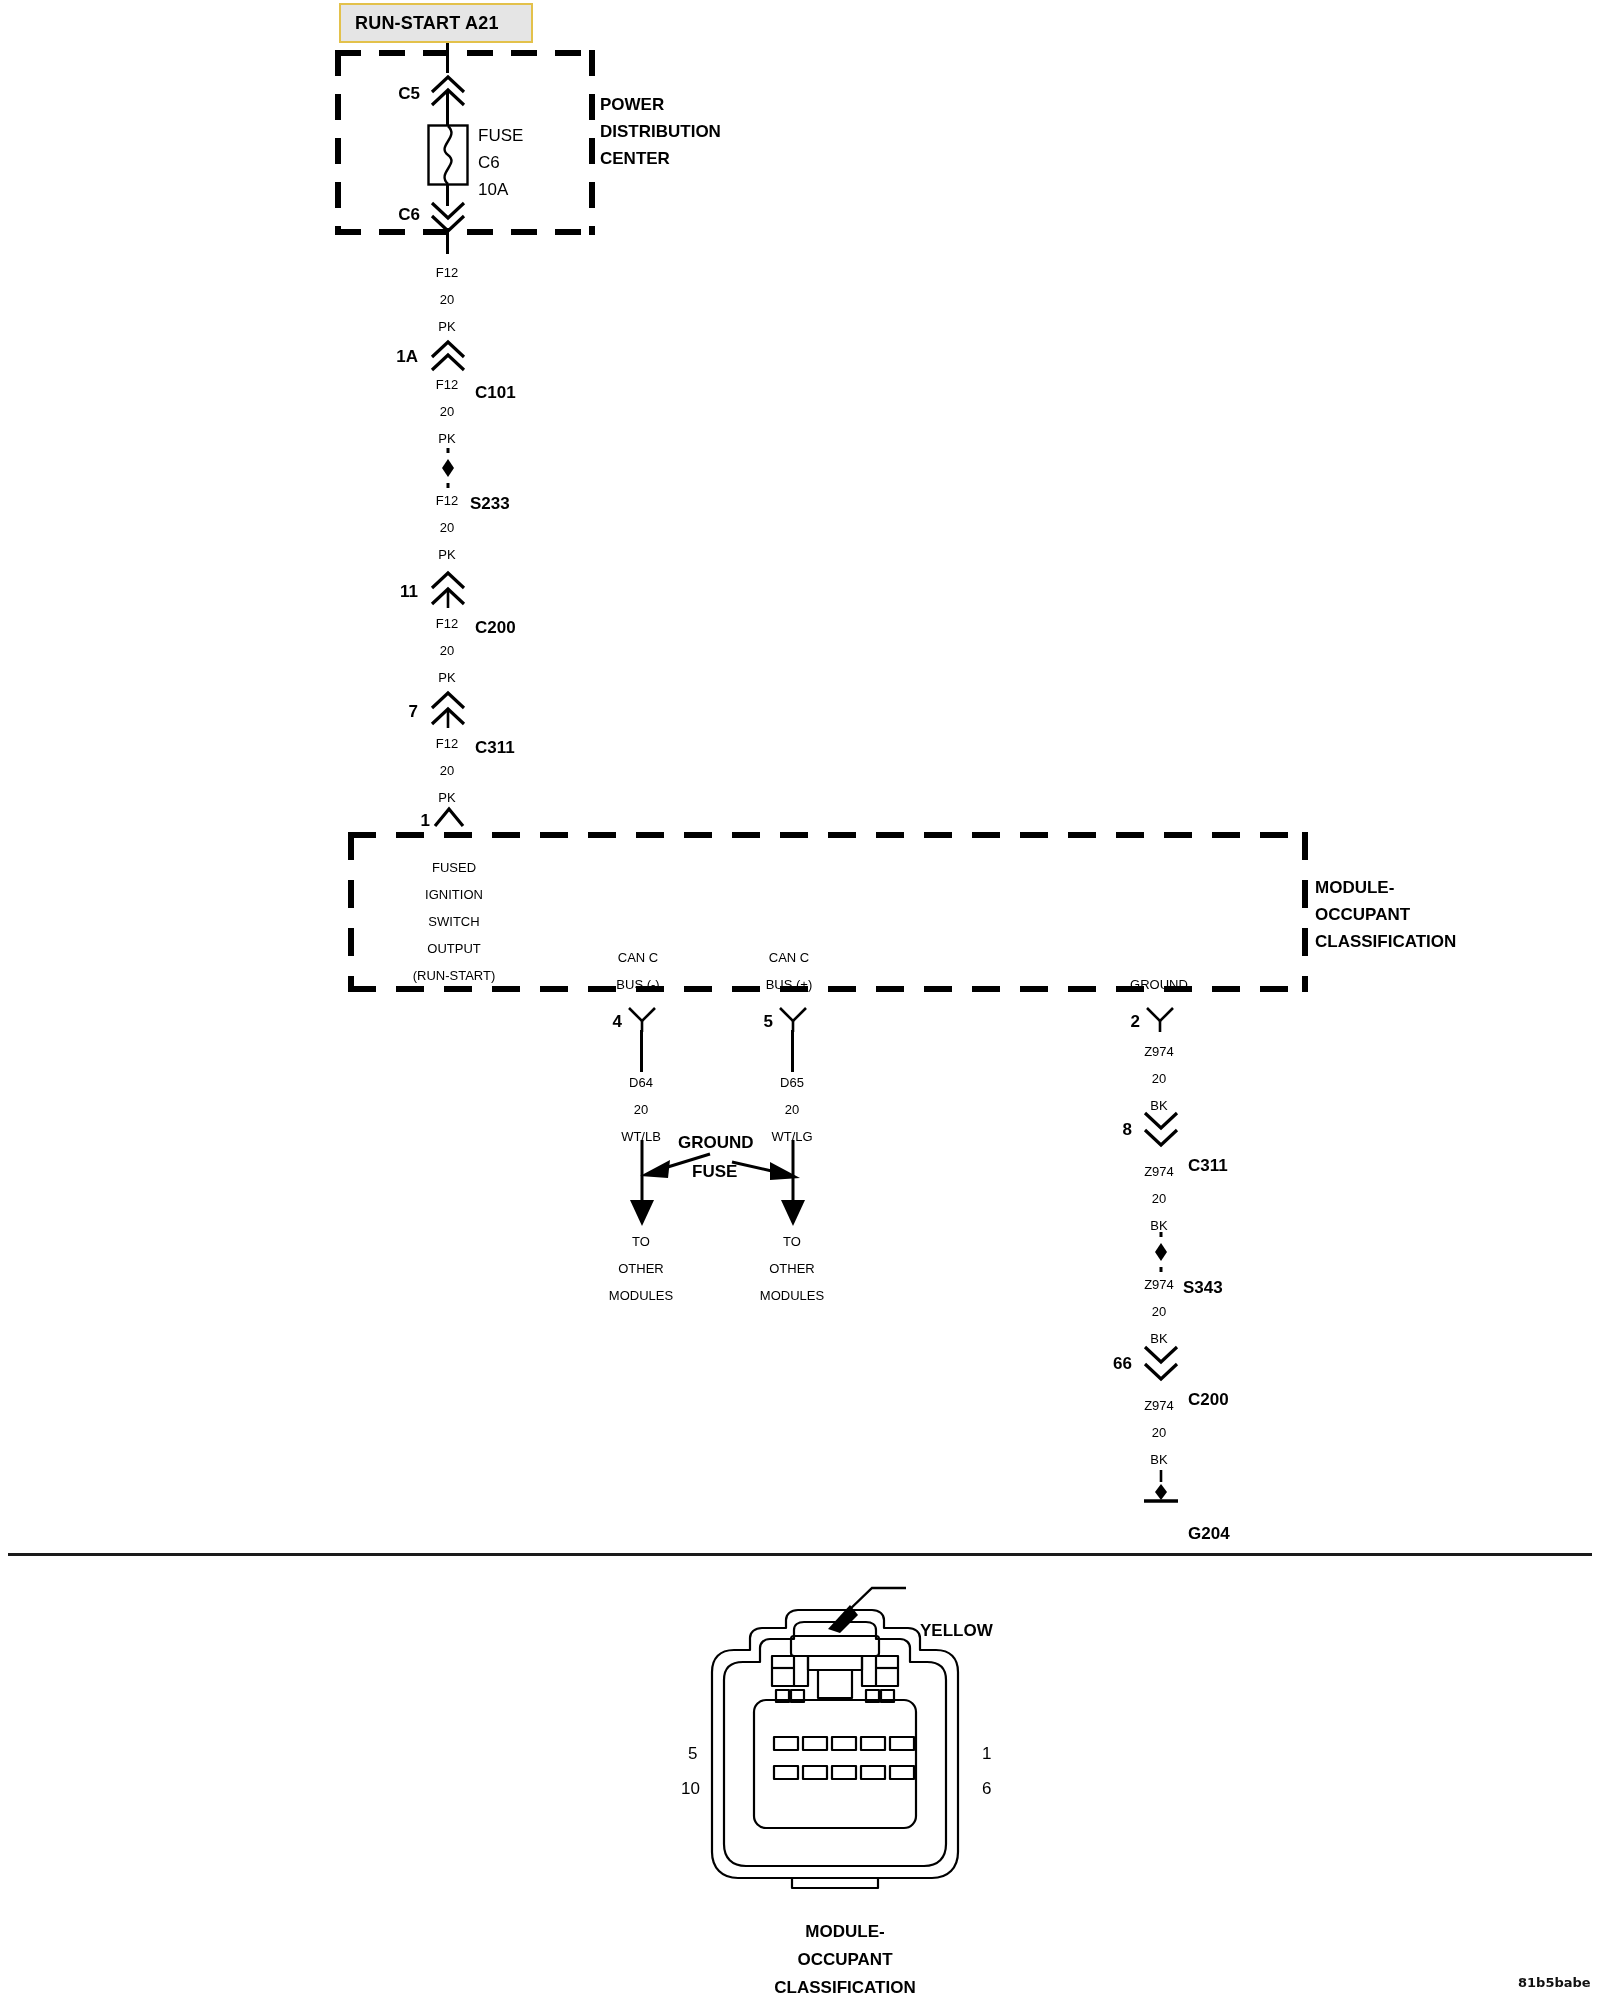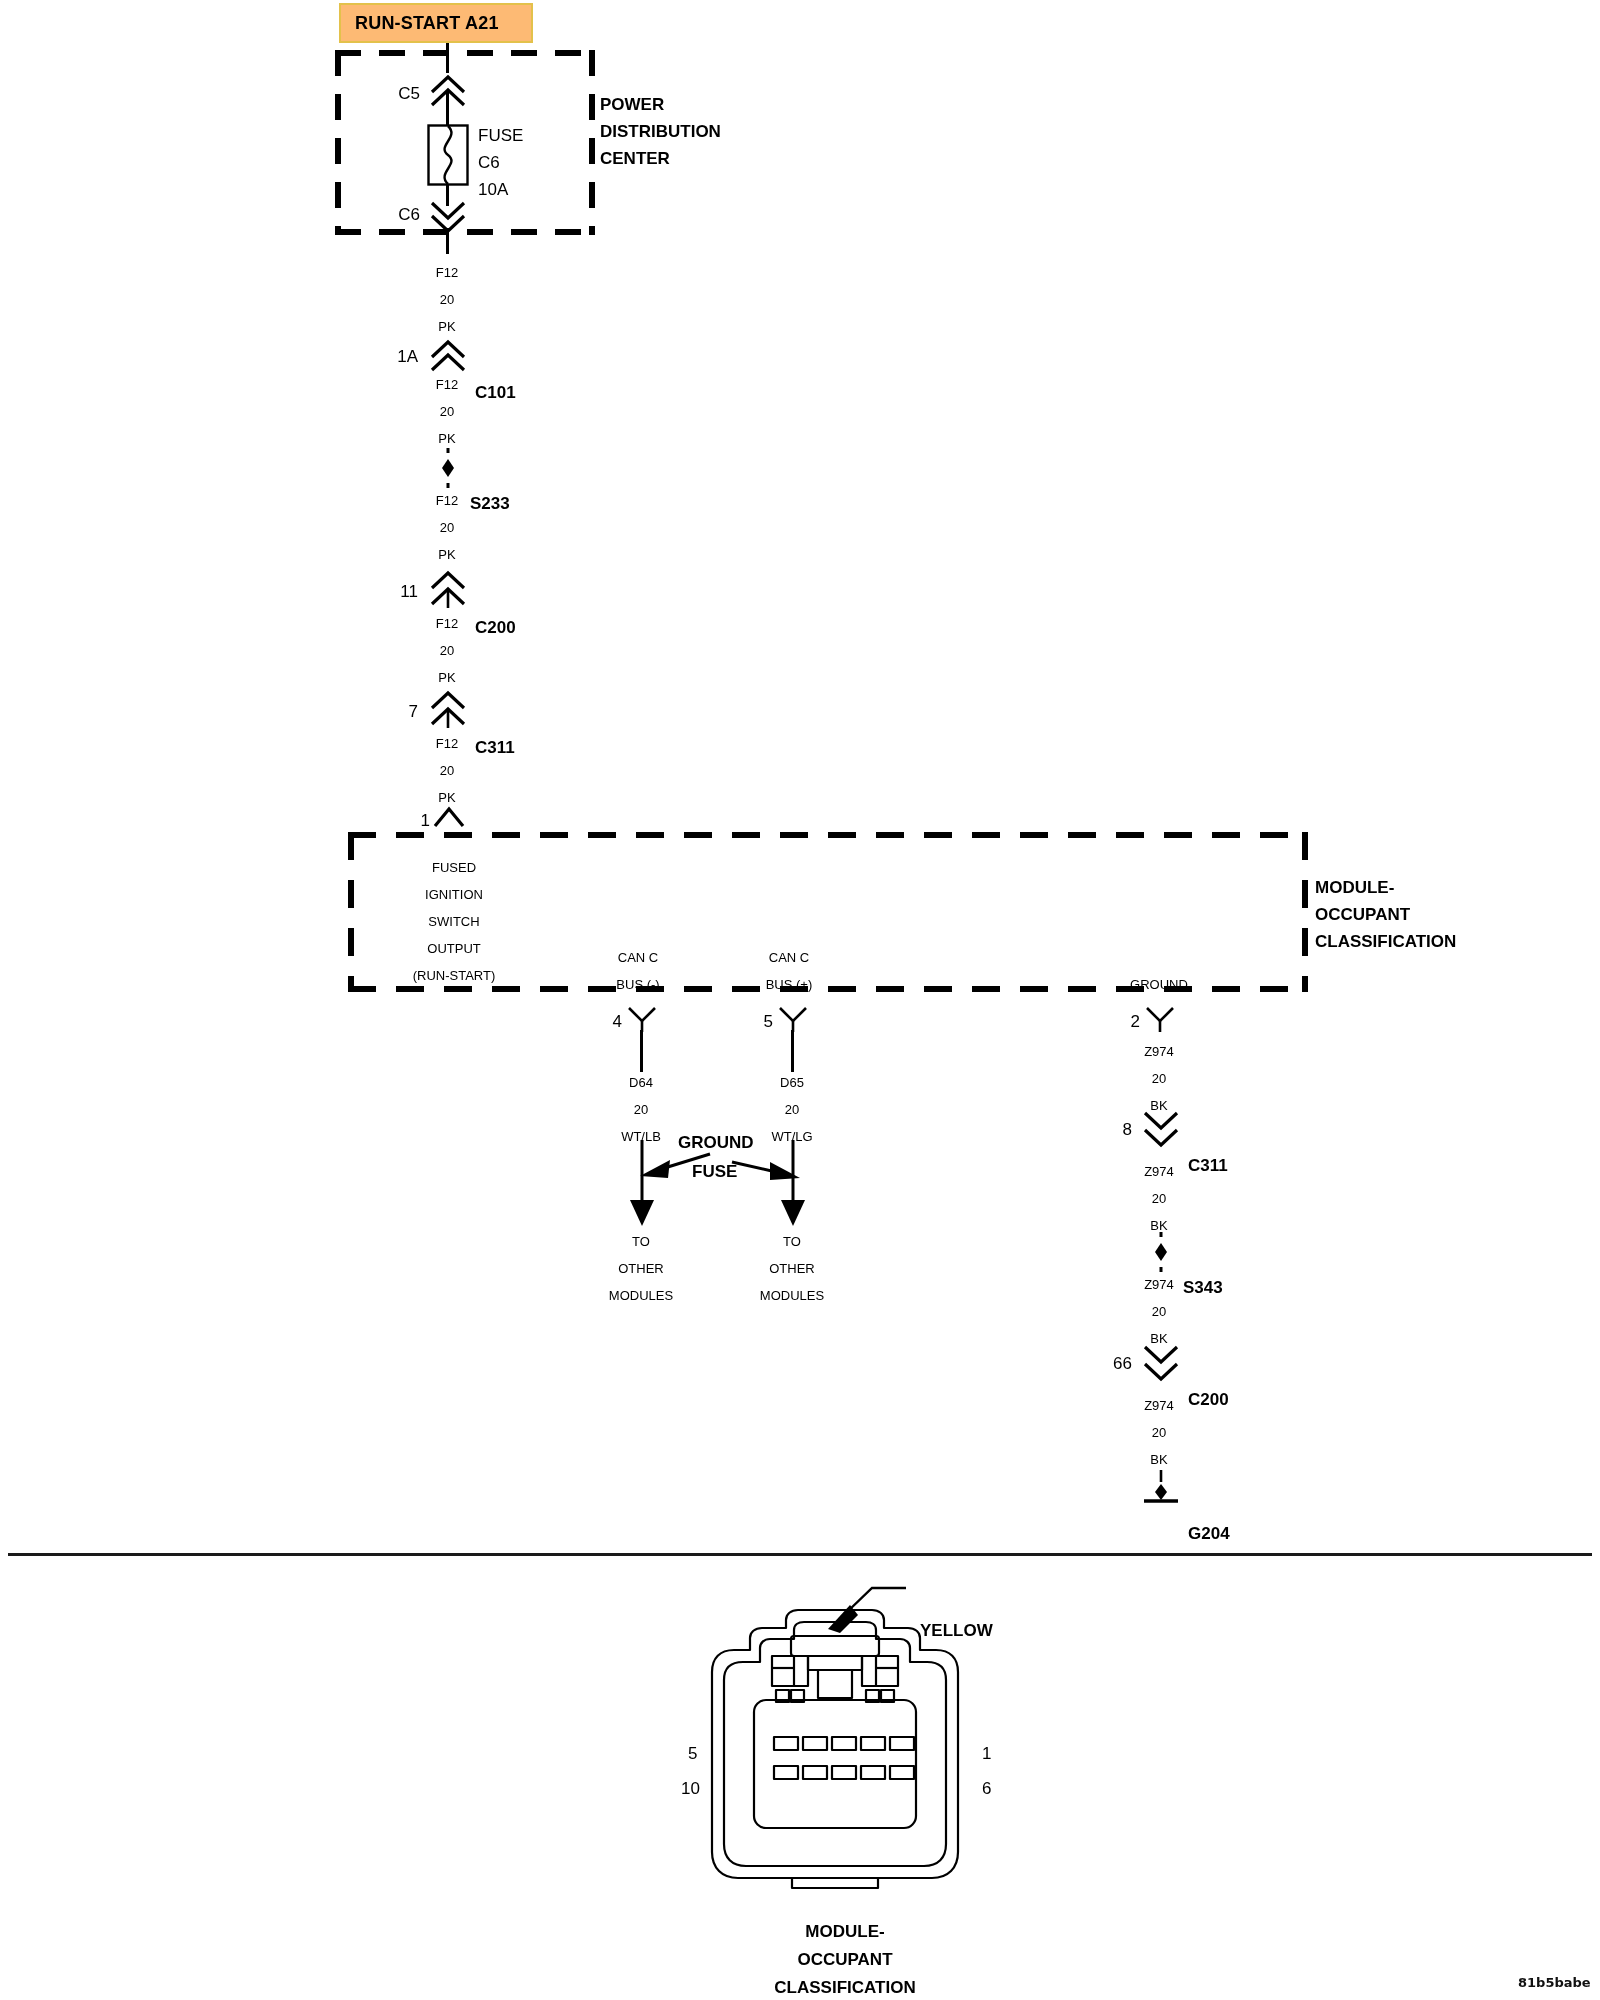--- a/index.html
+++ b/index.html
@@ -1,26 +1,26 @@
 <!DOCTYPE html>
 <html><head>
 <meta charset="utf-8">
 <style>
   html,body{margin:0;padding:0;background:#fff;}
   body{width:1600px;height:2000px;position:relative;
        font-family:"Liberation Sans","DejaVu Sans",sans-serif;color:#000;
        -webkit-font-smoothing:antialiased;}
   .lbl{position:absolute;font-size:17px;line-height:1;white-space:nowrap;}
   .lbl.b{font-weight:bold;margin-top:36px;}
-  .lbl.r{transform:translateX(-100%);}
+  .lbl.r{transform:translateX(-100%);font-weight:bold;}
   .wire{position:absolute;background:#000;}
   .vline{width:2px;}
   svg{position:absolute;overflow:visible;display:block;}
   #runstart-box{
-    position:absolute;background:#fdba74;border:2px solid #E3C14B;
+    position:absolute;background:#e5e5e5;border:2px solid #E3C14B;
     display:flex;align-items:center;padding-left:14px;box-sizing:border-box;
   }
   #runstart-box span{font-size:18px;font-weight:bold;letter-spacing:.2px;}
   .dashbox{position:absolute;}
   .sep{position:absolute;background:#1a1a1a;}
   #watermark{position:absolute;font-size:13px;font-weight:bold;color:#111;
              font-family:"DejaVu Sans",sans-serif;}
   .stack{position:absolute;transform:translateX(-50%);text-align:center;}
   .stack div{font-size:13px;line-height:27px;white-space:nowrap;}
 </style>

